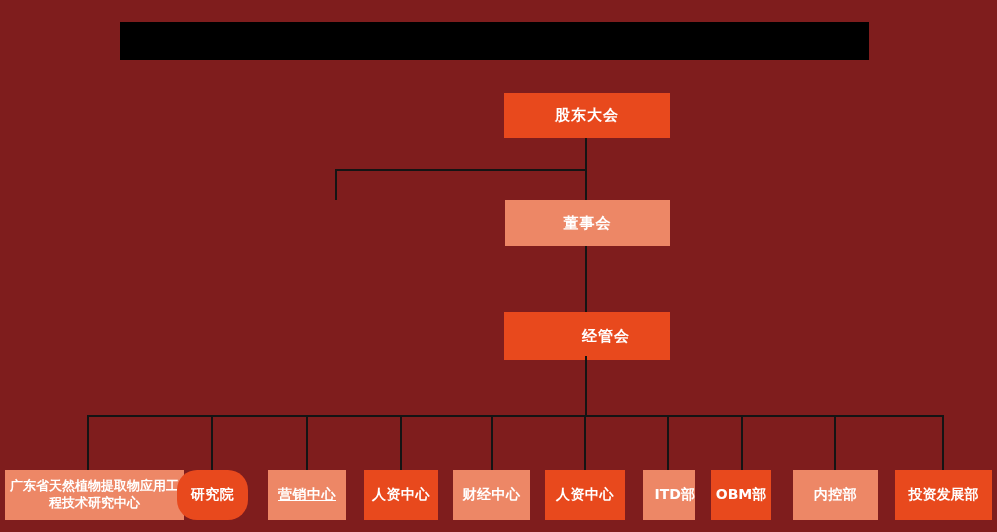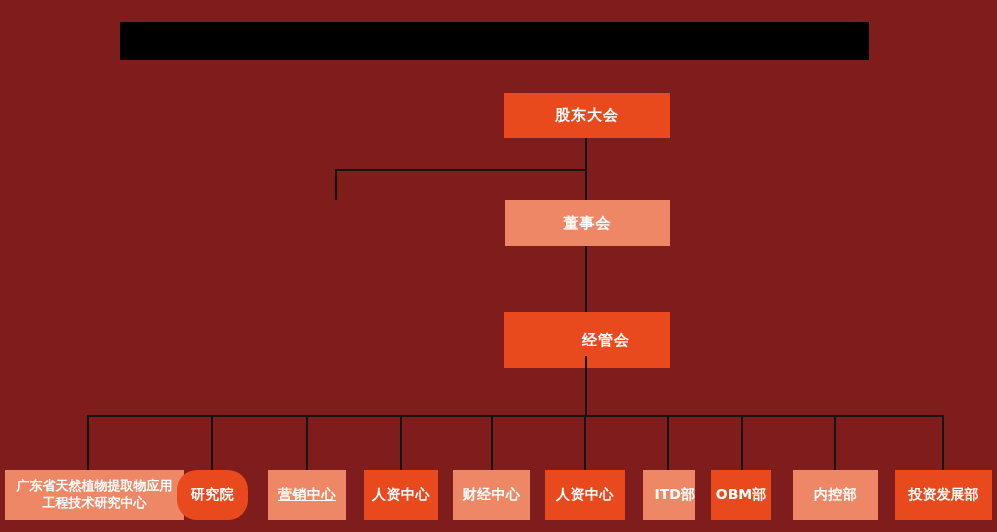--- a/index.html
+++ b/index.html
@@ -38,25 +38,25 @@
     text-align: center;
     letter-spacing: 1px;
   }
   .node.dark  { background: var(--primary); }
   .node.light { background: var(--secondary); }
 
   
   .n-shareholders { left: 504px; top: 93px;  width: 166px; height: 45px; }
   .n-supervisory  { left: 255px; top: 200px; width: 164px; height: 46px; }
   .n-board        { left: 505px; top: 200px; width: 165px; height: 46px; }
-  .n-management   { left: 504px; top: 312px; width: 166px; height: 56px; padding-left: 38px; }
+  .n-management   { left: 504px; top: 312px; width: 166px; height: 48px; padding-left: 38px; }
 
   
   .dept { top: 470px; height: 50px; font-size: 14px; letter-spacing: 0.5px; }
-  .d1  { left: 5px;   width: 179px; font-size: 13px; line-height: 1.3; letter-spacing: 0; padding: 0 10px; }
+  .d1  { left: 5px;   width: 179px; font-size: 13px; line-height: 1.3; letter-spacing: 0; padding: 0 3px; }
   .d2  { left: 177px; width: 71px; border-radius: 20px; }
   .d3  { left: 268px; width: 78px; text-decoration: underline; }
   .d4  { left: 364px; width: 74px; }
   .d5  { left: 453px; width: 77px; }
   .d6  { left: 545px; width: 80px; }
   .d7  { left: 643px; width: 52px; letter-spacing: 0; justify-content: flex-end; }
   .d8  { left: 711px; width: 60px; letter-spacing: 0; }
   .d9  { left: 793px; width: 85px; }
   .d10 { left: 895px; width: 97px; letter-spacing: 0; }
 

